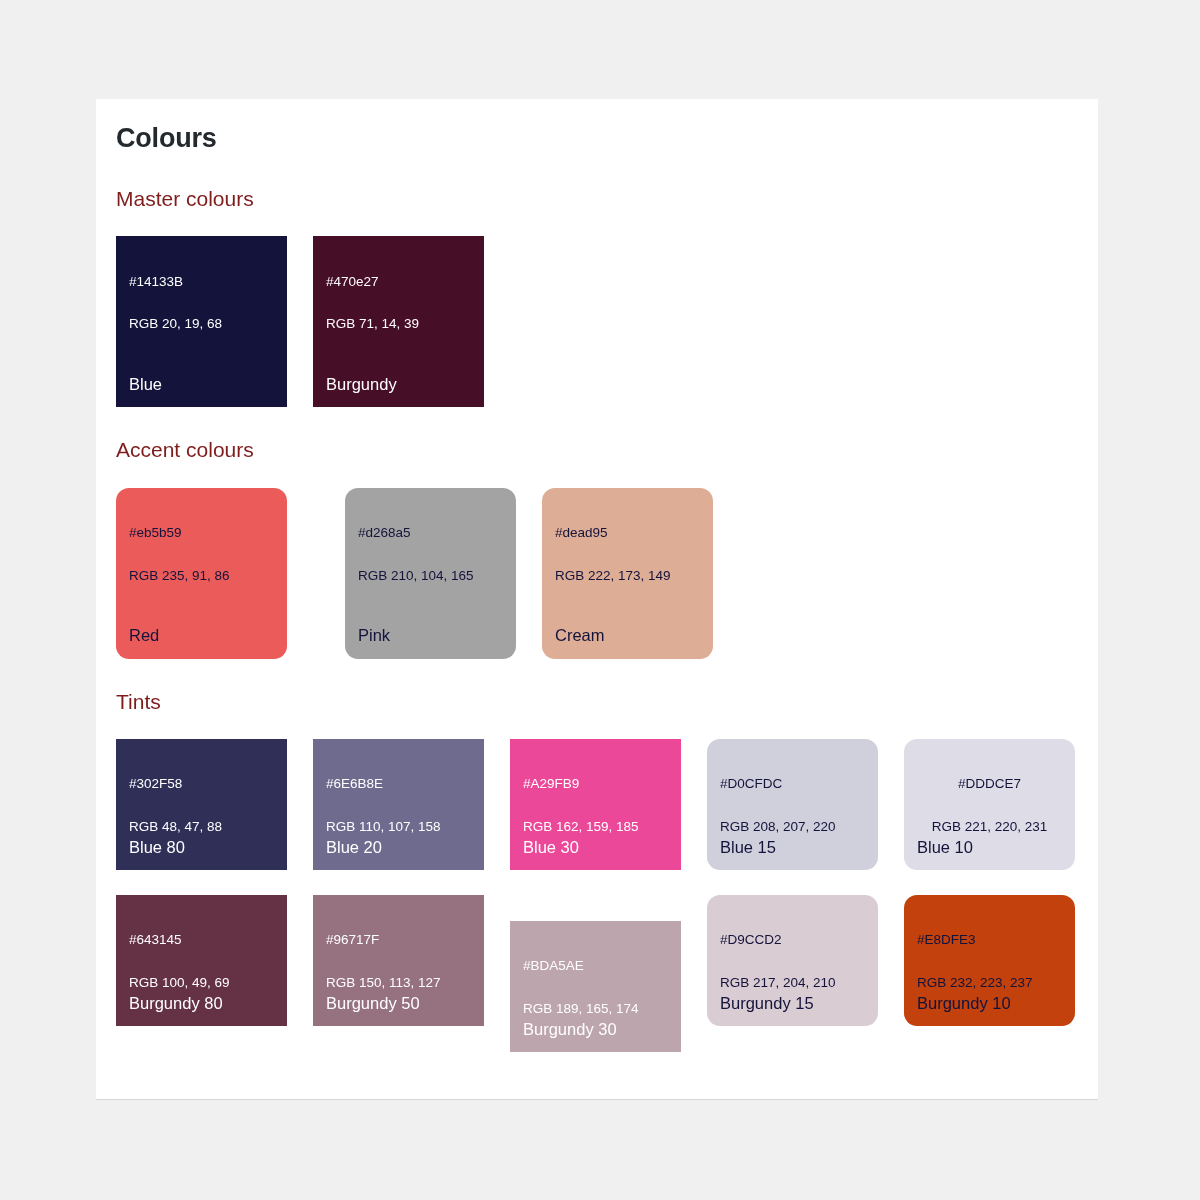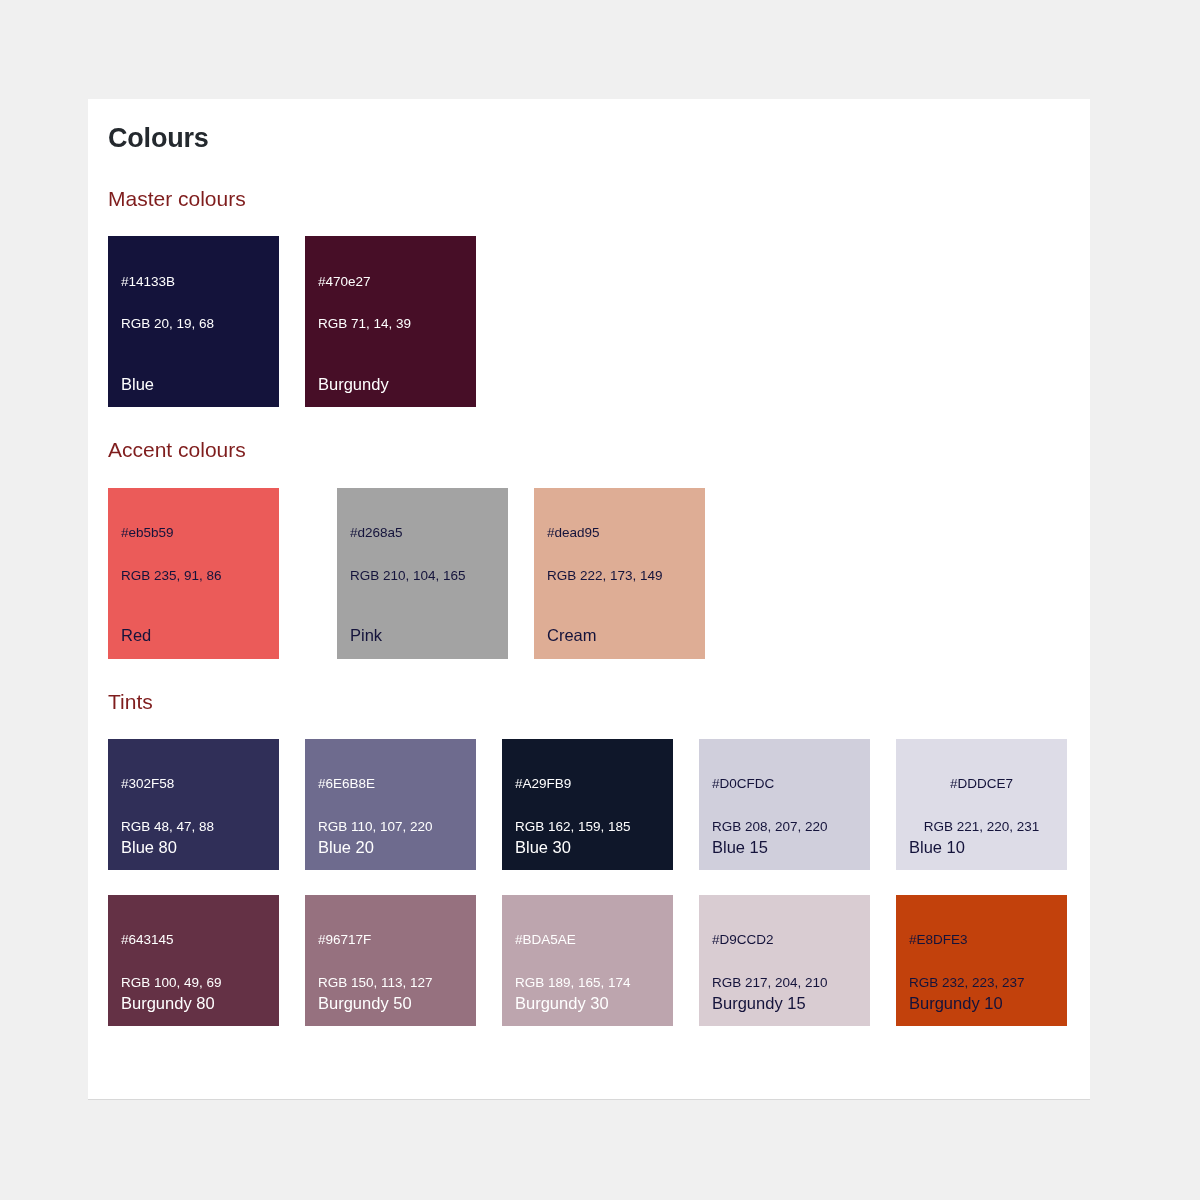--- a/index.html
+++ b/index.html
@@ -14,21 +14,21 @@
     -webkit-font-smoothing: antialiased;
     overflow: hidden;
   }
   .page {
     position: relative;
     width: 1200px;
     height: 1200px;
   }
   .card {
     position: absolute;
-    left: 88px;
+    left: 96px;
     top: 99px;
     width: 1002px;
     height: 1001px;
     background: #ffffff;
     border-bottom: 1px solid #d8d8d8;
     box-sizing: border-box;
     overflow: hidden;
   }
   .card-inner {
     padding: 22px 20px 0 20px;
@@ -85,21 +85,21 @@
     display: block;
   }
   .swatch-name {
     position: absolute;
     left: 13px;
     bottom: 12px;
     font-size: 16.5px;
     line-height: 1.3;
   }
   .on-dark  { color: #ffffff; }
-  .on-light { color: #14133B; }
+  .on-light { color: #14133B; border-radius: 13px; }
 </style>
 </head>
 <body>
 
 <div class="page" style="background: rgb(240, 240, 240);">
   <div class="card" style="background: rgb(255, 255, 255);">
     <div class="card-inner">
 
       <h1 class="page-title">Colours</h1>
 
@@ -164,25 +164,25 @@
           <div class="swatch tint on-dark" style="background-color: rgb(48, 47, 88);">
             <div class="swatch-codes">
               <span class="swatch-hex">#302F58</span>
               <span class="swatch-rgb">RGB 48, 47, 88</span>
             </div>
             <div class="swatch-name">Blue 80</div>
           </div>
           <div class="swatch tint on-dark" style="background-color: rgb(110, 107, 142);">
             <div class="swatch-codes">
               <span class="swatch-hex">#6E6B8E</span>
-              <span class="swatch-rgb">RGB 110, 107, 220</span>
+              <span class="swatch-rgb">RGB 110, 107, 158</span>
             </div>
             <div class="swatch-name">Blue 20</div>
           </div>
-          <div class="swatch tint on-dark" style="background-color: #0f172a;">
+          <div class="swatch tint on-dark" style="background-color: #ec4899;">
             <div class="swatch-codes">
               <span class="swatch-hex">#A29FB9</span>
               <span class="swatch-rgb">RGB 162, 159, 185</span>
             </div>
             <div class="swatch-name">Blue 30</div>
           </div>
           <div class="swatch tint on-light" style="background-color: rgb(208, 207, 220);">
             <div class="swatch-codes">
               <span class="swatch-hex">#D0CFDC</span>
               <span class="swatch-rgb">RGB 208, 207, 220</span>
@@ -206,21 +206,21 @@
             </div>
             <div class="swatch-name">Burgundy 80</div>
           </div>
           <div class="swatch tint on-dark" style="background-color: rgb(150, 113, 127);">
             <div class="swatch-codes">
               <span class="swatch-hex">#96717F</span>
               <span class="swatch-rgb">RGB 150, 113, 127</span>
             </div>
             <div class="swatch-name">Burgundy 50</div>
           </div>
-          <div class="swatch tint on-dark" style="background-color: rgb(189, 165, 174);">
+          <div class="swatch tint on-dark" style="background-color: rgb(189, 165, 174); margin-top: 26px;">
             <div class="swatch-codes">
               <span class="swatch-hex">#BDA5AE</span>
               <span class="swatch-rgb">RGB 189, 165, 174</span>
             </div>
             <div class="swatch-name">Burgundy 30</div>
           </div>
           <div class="swatch tint on-light" style="background-color: rgb(217, 204, 210);">
             <div class="swatch-codes">
               <span class="swatch-hex">#D9CCD2</span>
               <span class="swatch-rgb">RGB 217, 204, 210</span>

